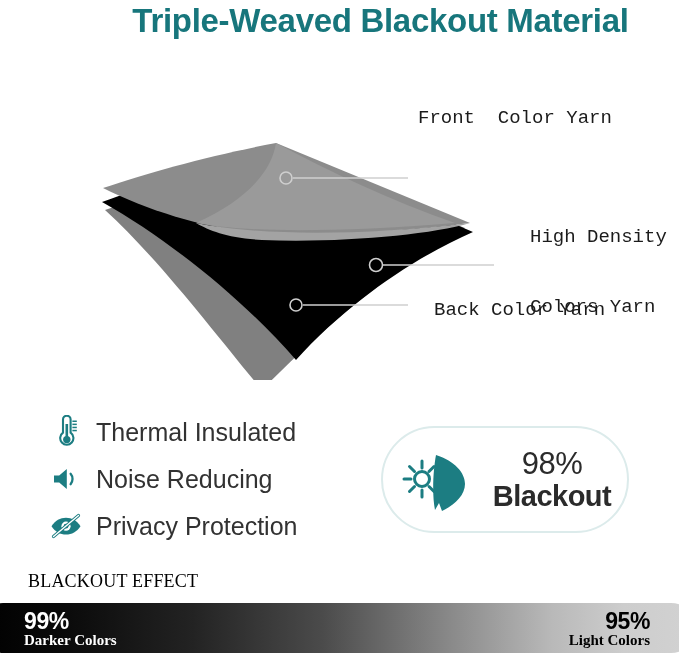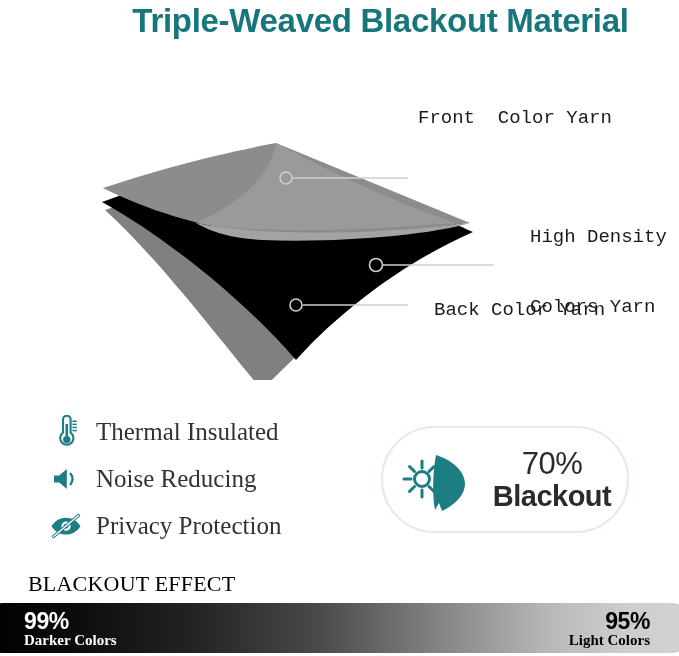--- a/index.html
+++ b/index.html
@@ -70,21 +70,21 @@
   .feature-icon {
     width: 40px;
     height: 38px;
     flex: 0 0 40px;
     display: flex;
     align-items: center;
     justify-content: center;
   }
   .feature-label {
     margin-left: 10px;
-    font-family: Liberation Serif, serif;
+    font-family: Liberation Sans, sans-serif;
     font-size: 25px;
     color: #323232;
     white-space: nowrap;
   }
 
   
   .badge {
     position: absolute;
     left: 381px;
     top: 426px;
@@ -116,21 +116,21 @@
   }
   .badge-pct { font-size: 31px; font-weight: normal; letter-spacing: -0.5px; }
   .badge-word { font-size: 29px; font-weight: bold; letter-spacing: -0.5px; }
 
   
   .effect-heading {
     position: absolute;
     left: 28px;
     top: 571px;
     font-family: "Liberation Serif", serif;
-    font-size: 22px;
+    font-size: 18px;
     color: #000000;
     letter-spacing: 0.2px;
   }
   .bar-wrap {
     position: absolute;
     left: -22px;
     top: 603px;
     width: 718px;
     height: 50px;
   }
@@ -274,21 +274,21 @@
         <line x1="9" y1="36" x2="16" y2="36"></line>
         <line x1="14.5" y1="23.5" x2="19.5" y2="28.5"></line>
         <line x1="14.5" y1="48.5" x2="19.5" y2="43.5"></line>
         <line x1="39" y1="23.5" x2="34" y2="28.5"></line>
         <line x1="39" y1="48.5" x2="34" y2="43.5"></line>
       </g>
       <path d="M41 12 C60 18 70 30 70 41 C70 52 60 62 47 68 L44 60 L40 67 C37 52 38 28 41 12 Z" fill="#1c7d82"></path>
     </svg>
   </span>
   <span class="badge-text">
-    <div class="badge-pct">70%</div>
+    <div class="badge-pct">98%</div>
     <div class="badge-word">Blackout</div>
   </span>
 </div>
 
 <div class="effect-heading">BLACKOUT EFFECT</div>
 
 <div class="bar-wrap">
   <div class="bar">
     <div class="bar-left">
       <div class="bar-pct">99%</div>

